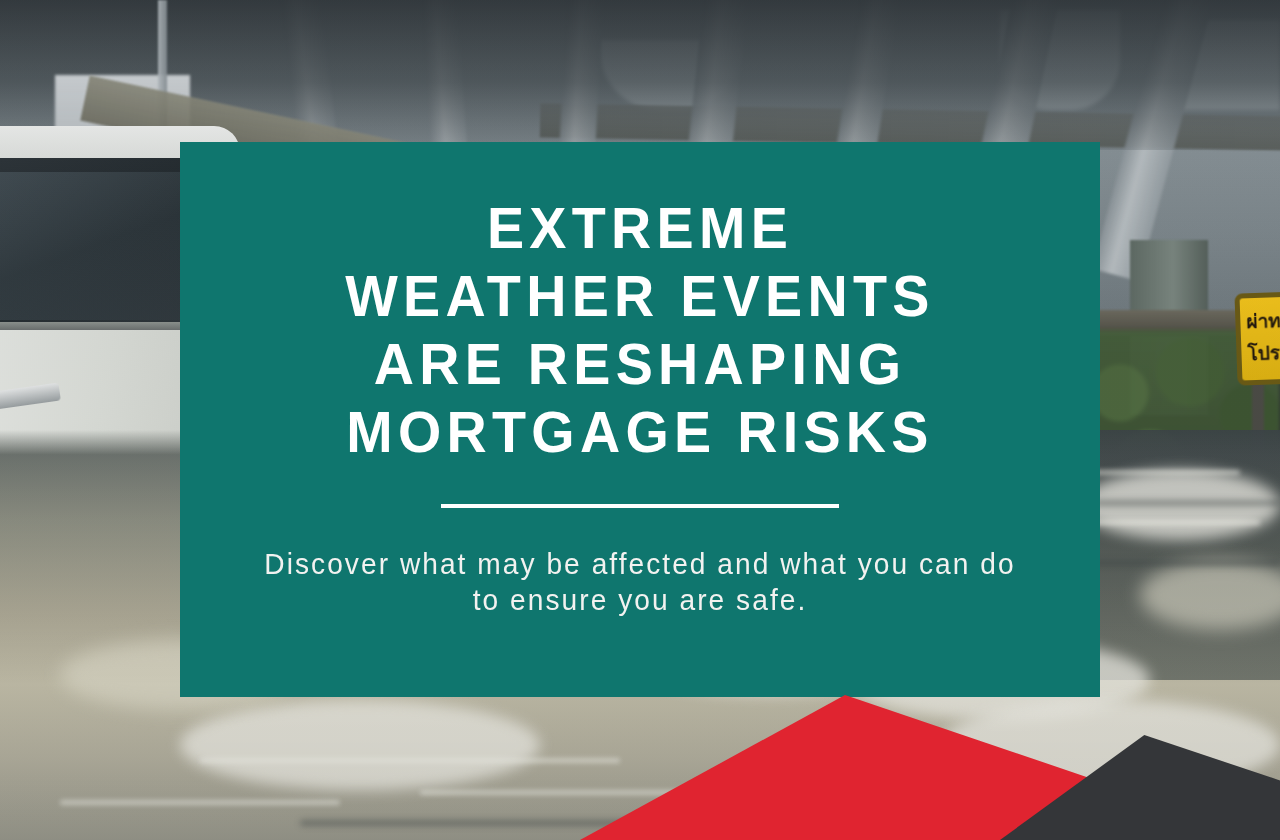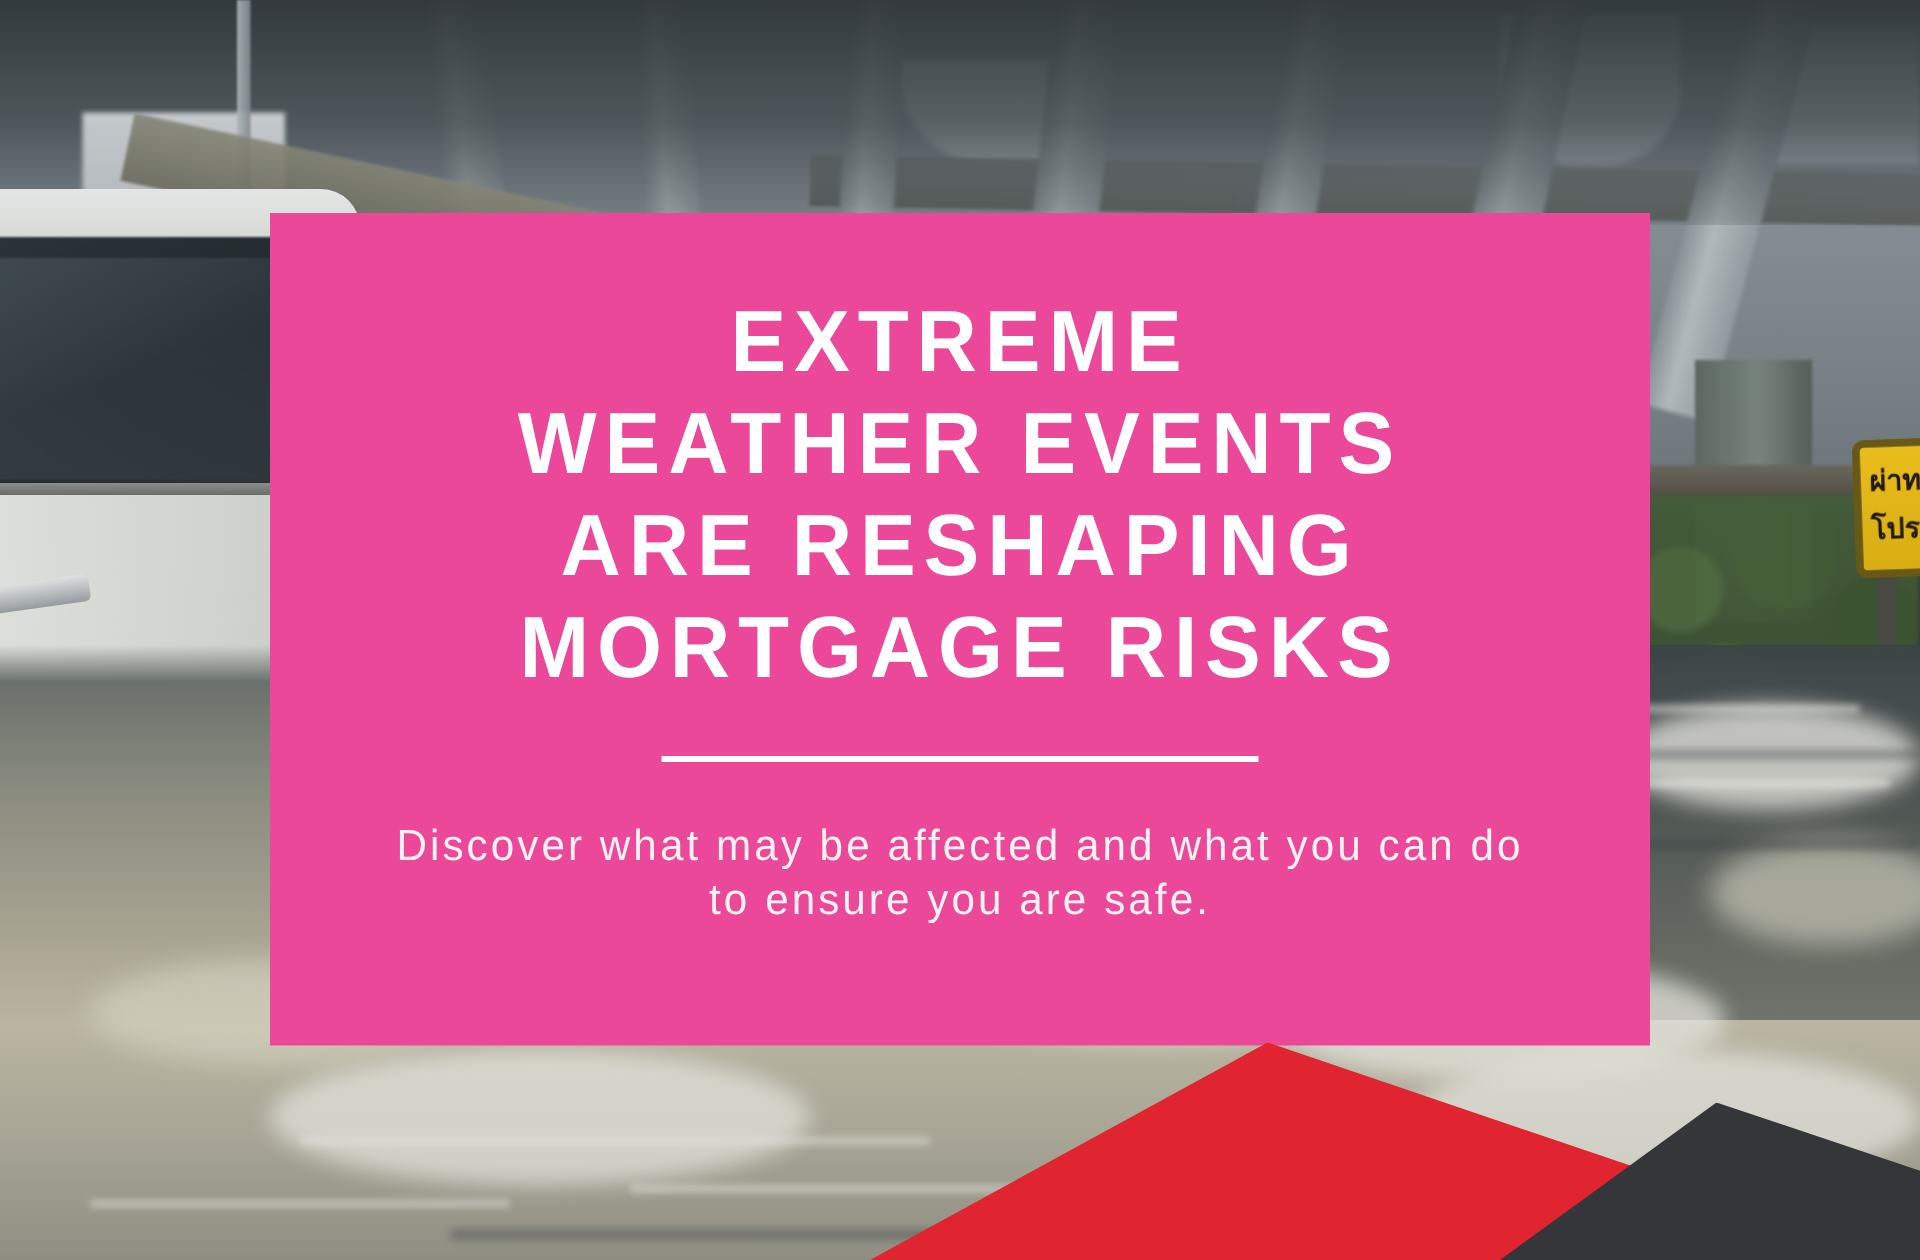--- a/index.html
+++ b/index.html
@@ -236,21 +236,21 @@
     position:absolute; inset:0;
     background:linear-gradient(180deg, rgba(70,78,84,.10) 0%, rgba(60,66,70,.05) 50%, rgba(50,56,58,.12) 100%);
     pointer-events:none;
   }
 
   
   #panel {
     position:absolute;
     left:180px; top:142px;
     width:920px; height:555px;
-    background:#ec4899;
+    background:#0f766e;
     display:flex; flex-direction:column;
     align-items:center; justify-content:flex-start;
     padding-top:52px;
   }
 
   .headline {
     color:#ffffff;
     font-family:"Liberation Sans", sans-serif;
     font-weight:700;
     font-size:58px;

